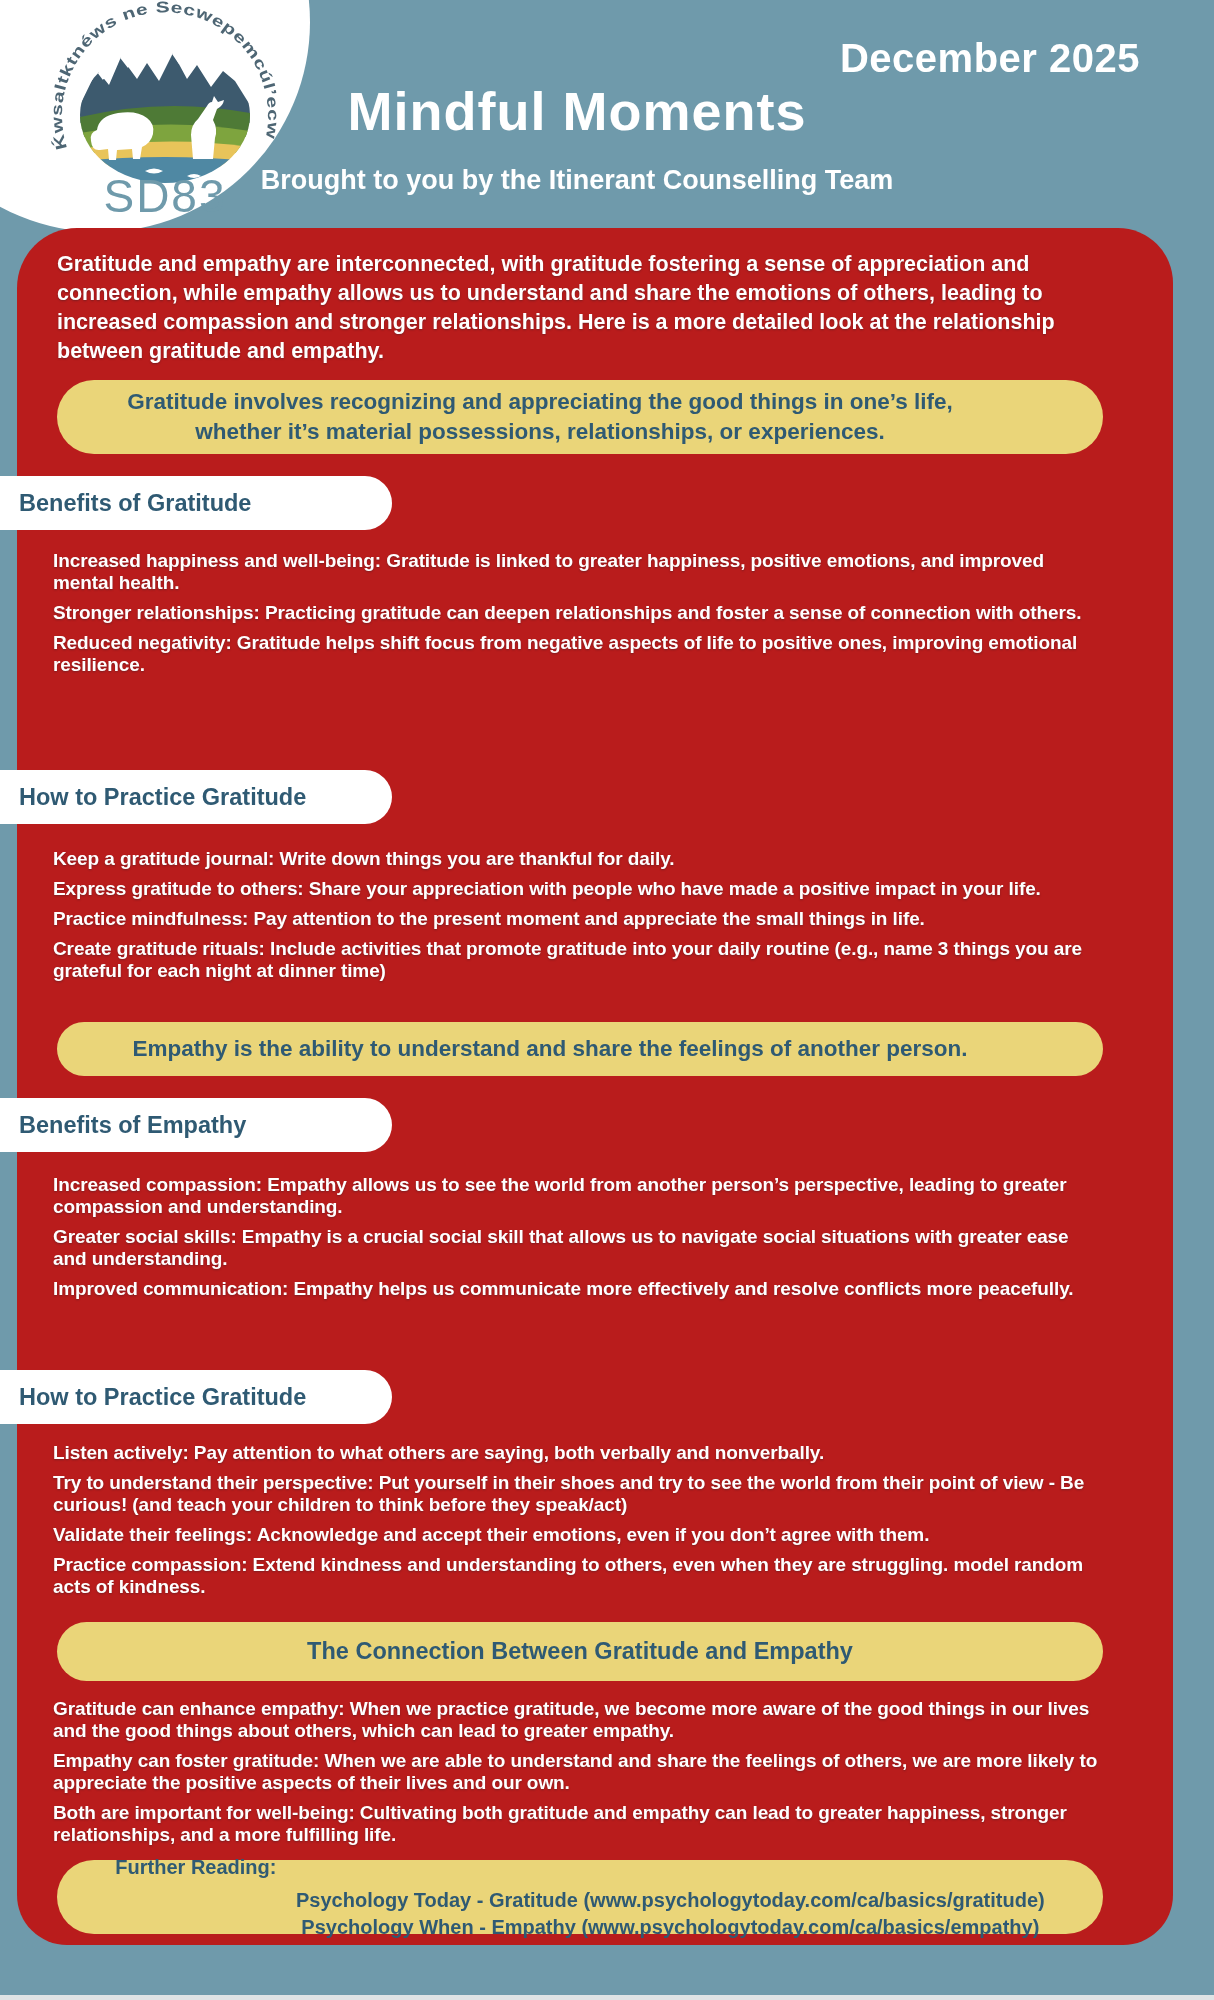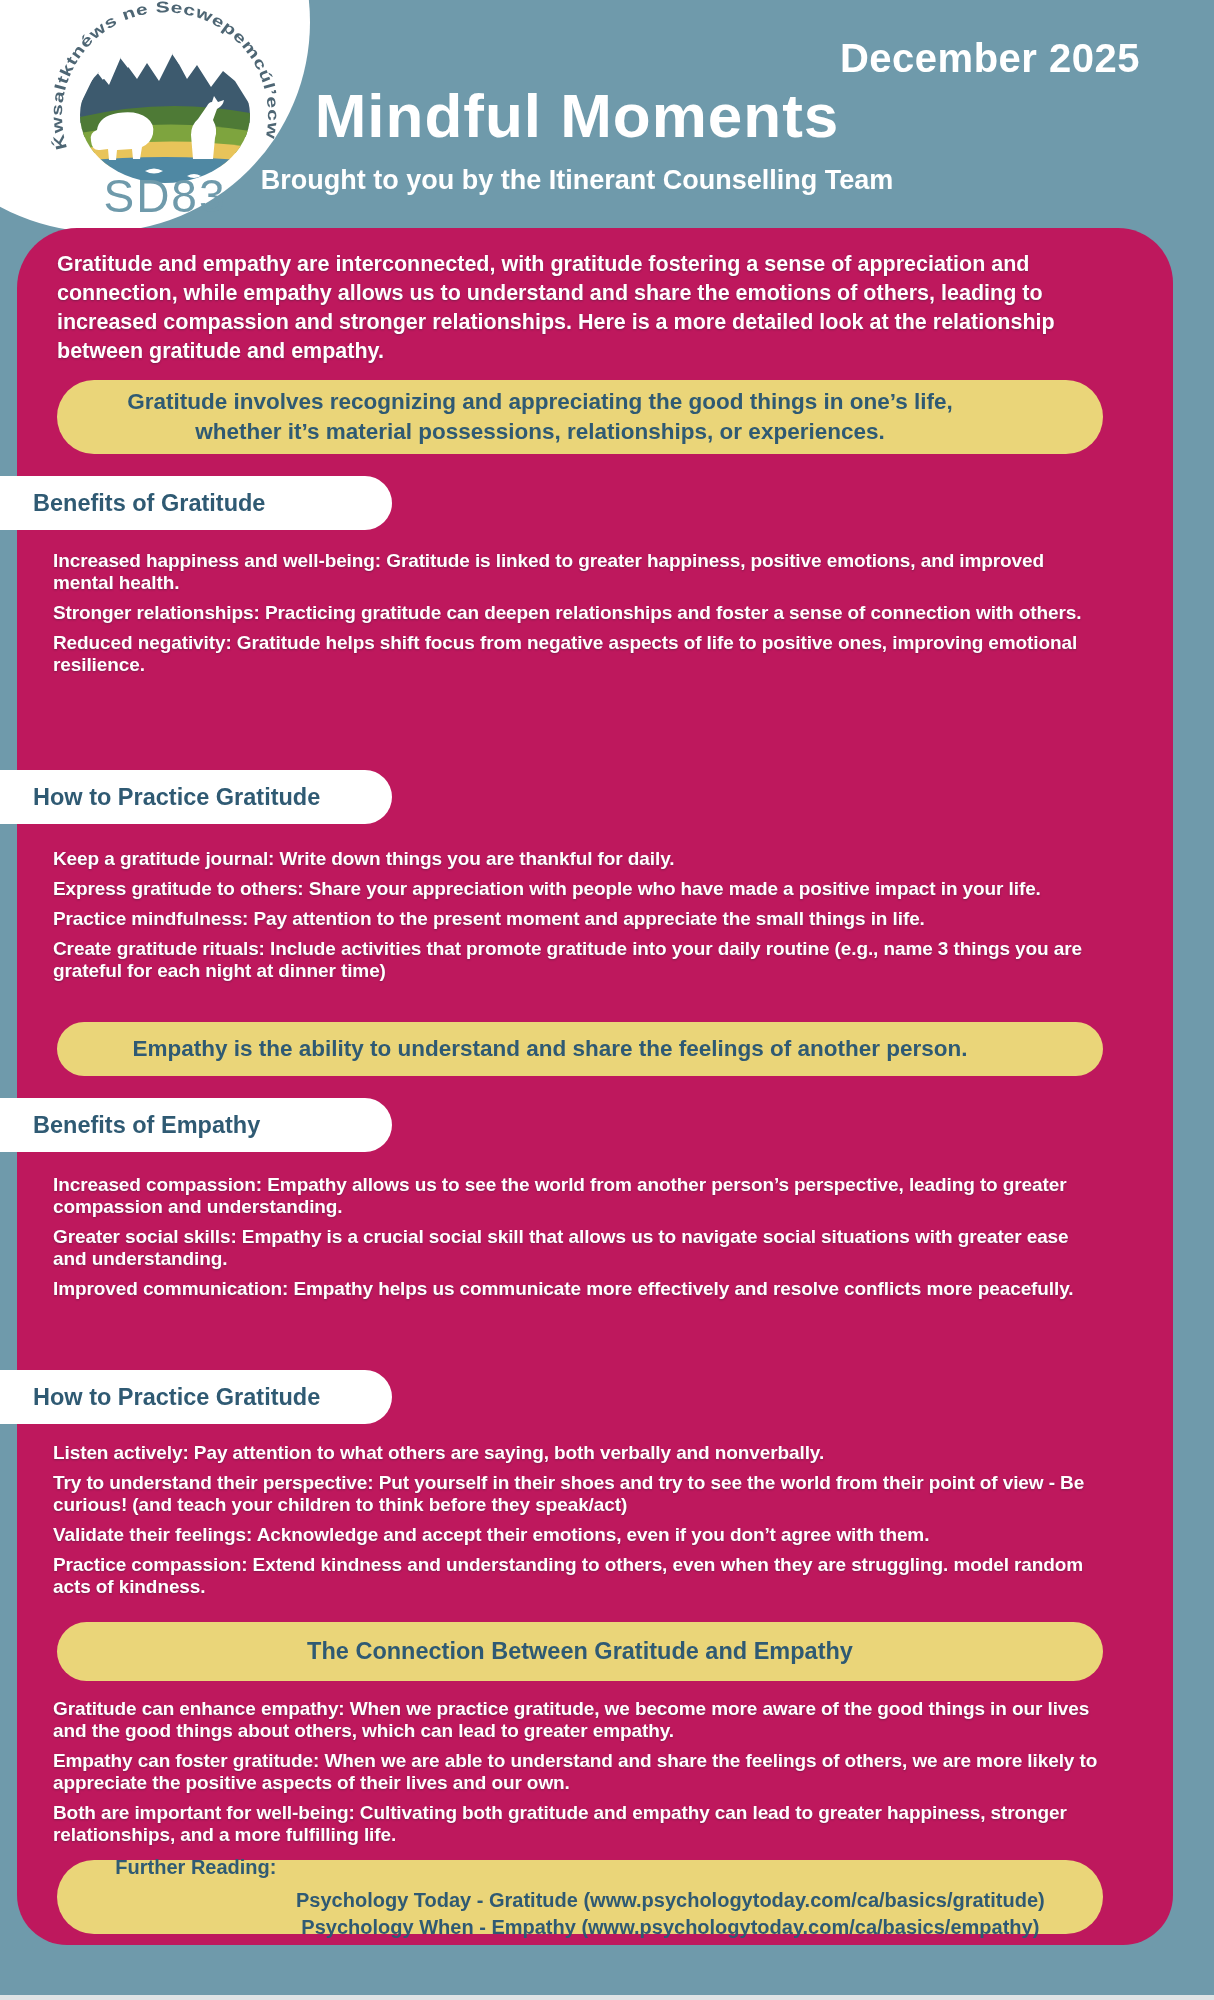--- a/index.html
+++ b/index.html
@@ -10,36 +10,36 @@
   }
   .page{position:relative;width:1214px;height:2000px;background:#6f9aab;}
 
   
   .month{
     position:absolute;top:36px;right:74px;
     font-size:40px;font-weight:bold;color:#ffffff;letter-spacing:.5px;
   }
   .title{
     position:absolute;top:80px;left:177px;width:800px;margin:0;
-    text-align:center;font-size:62px;font-weight:bold;color:#ffffff;letter-spacing:1px;
+    text-align:center;font-size:54px;font-weight:bold;color:#ffffff;letter-spacing:1px;
   }
   .subtitle{
     position:absolute;top:165px;left:177px;width:800px;
     text-align:center;font-size:27px;font-weight:bold;color:#ffffff;
   }
   .logo-circle{
     position:absolute;left:-110px;top:-188px;width:420px;height:420px;
     border-radius:50%;background:#ffffff;
   }
   .logo-art{position:absolute;left:45px;top:-5px;}
 
   
   .card{
     position:absolute;left:17px;top:228px;width:1156px;height:1717px;
-    background:#be185d;
+    background:#b91c1c;
     border-radius:60px 55px 50px 50px;
   }
   .card p{margin:0;}
   .intro{
     position:absolute;left:40px;top:22px;width:1030px;
     font-size:21.5px;font-weight:bold;color:#ffffff;line-height:29px;
     text-shadow:0 1px 2px rgba(15,35,45,.35);
   }
   .banner{
     position:absolute;left:40px;width:1046px;
@@ -51,21 +51,21 @@
   .banner-1{top:152px;height:74px;font-size:22.5px;line-height:30px;padding-right:80px;}
   .banner-2{top:794px;height:54px;font-size:22.5px;padding-right:60px;}
   .banner-3{top:1394px;height:59px;font-size:23.5px;}
   .banner-4{top:1632px;height:74px;font-size:20px;line-height:27px;}
   .fr-row{display:flex;justify-content:center;align-items:flex-start;}
   .fr-label{margin-right:14px;white-space:pre;}
   .fr-lines{display:flex;flex-direction:column;align-items:center;margin-top:33px;}
   .tab{
     position:absolute;left:-17px;width:392px;height:54px;
     background:#ffffff;border-radius:0 27px 27px 0;
-    line-height:54px;padding-left:33px;box-sizing:border-box;
+    line-height:54px;padding-left:19px;box-sizing:border-box;
     font-size:23.5px;font-weight:bold;color:#2f5a73;
   }
   .tab-1{top:248px;}
   .tab-2{top:542px;}
   .tab-3{top:870px;}
   .tab-4{top:1142px;}
   .list{position:absolute;left:36px;width:1046px;}
   .list-1{top:322px;}
   .list-2{top:620px;}
   .list-3{top:946px;}

